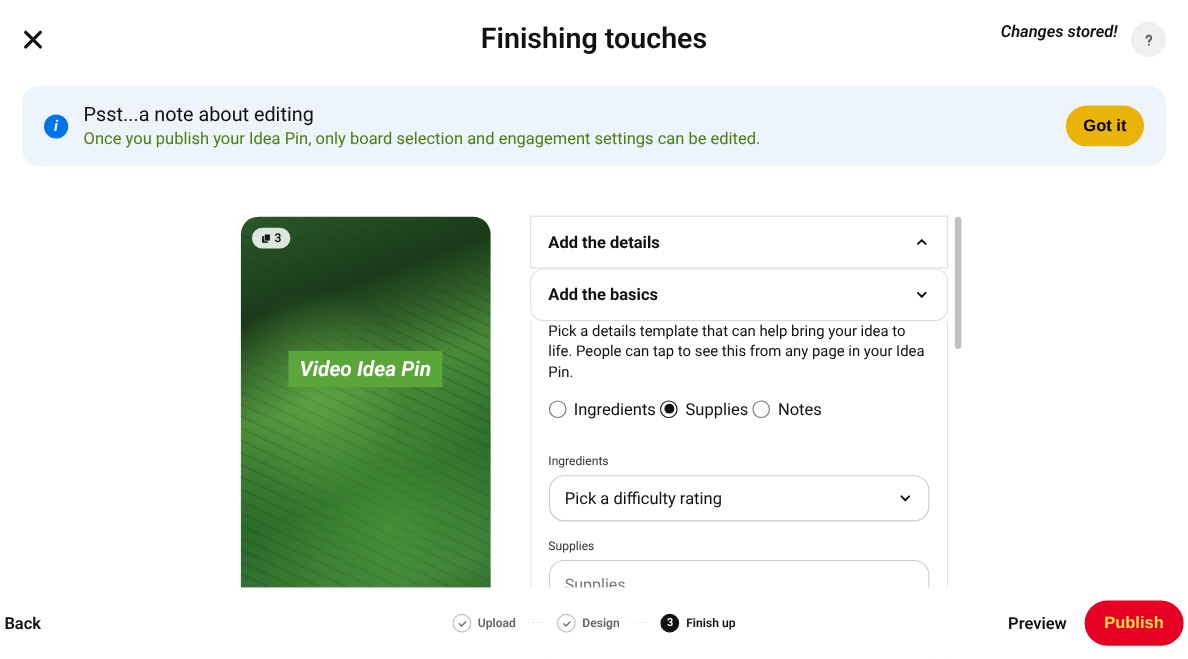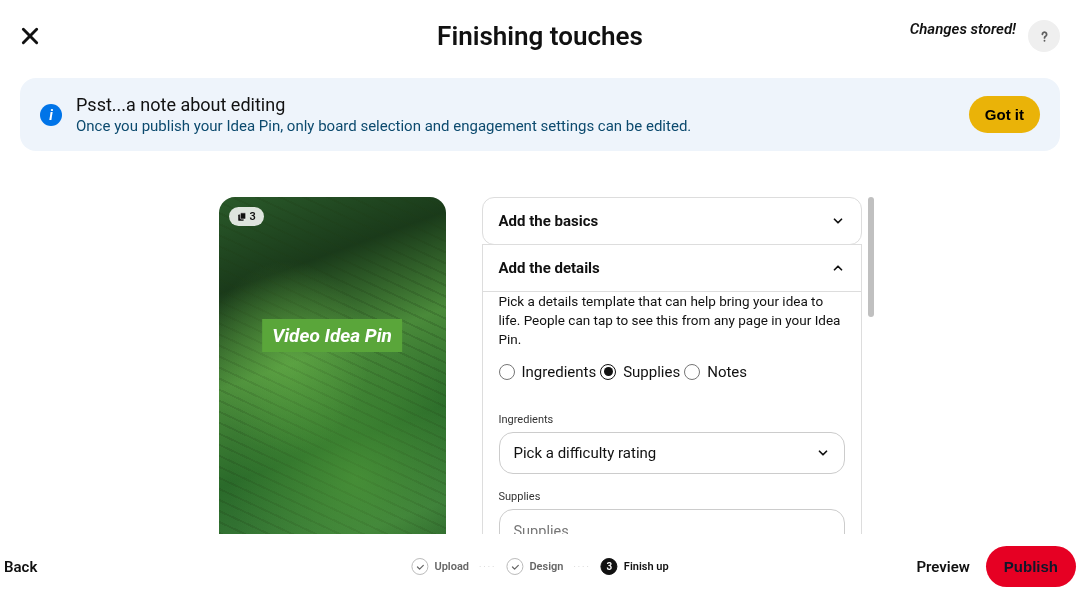--- a/index.html
+++ b/index.html
@@ -10,21 +10,21 @@
     .close-icon { width: 20px; height: 20px; cursor: pointer; }
     .header-title { font-size: 26px; font-weight: 600; position: absolute; left: 50%; transform: translateX(-50%); }
     .header-right { display: flex; align-items: flex-start; gap: 12px; font-style: italic; }
     .changes-stored { font-size: 15px; font-weight: 600; }
     .help-icon { width: 32px; height: 32px; border-radius: 50%; background: #efefef; display: flex; align-items: center; justify-content: center; cursor: pointer; }
     
     .info-banner { margin: 6px 20px 0; background: #eef4fb; border-radius: 16px; padding: 16px 20px; display: flex; align-items: center; justify-content: space-between; }
     .info-left { display: flex; align-items: center; gap: 14px; }
     .info-icon { width: 22px; height: 22px; border-radius: 50%; background: #0074e8; color: #fff; display: flex; align-items: center; justify-content: center; font-weight: 700; font-size: 14px; font-style: italic; flex-shrink: 0; }
     .info-title { font-size: 18px; font-weight: 400; margin-bottom: 2px; }
-    .info-subtitle { font-size: 15px; color: #0c4a6e; }
+    .info-subtitle { font-size: 15px; color: #4d7c0f; }
     .got-it-btn { background: #eab308; border: none; border-radius: 20px; padding: 10px 16px; font-size: 15px; font-weight: 600; cursor: pointer; }
     
     .main { display: flex; justify-content: center; gap: 36px; padding-top: 46px; height: calc(100% - 160px); }
     
     .preview-card { width: 227px; height: 401px; border-radius: 16px; background: linear-gradient(160deg, #2a5a2a 0%, #1a3a1a 20%, #4a8a3a 40%, #2a6a2a 60%, #3a7a3a 80%, #1a4a1a 100%); position: relative; overflow: hidden; flex-shrink: 0; }
     .page-badge { position: absolute; top: 10px; left: 10px; background: rgba(255,255,255,0.85); border-radius: 12px; padding: 3px 8px; font-size: 11px; font-weight: 600; display: flex; align-items: center; gap: 3px; }
     .video-label { position: absolute; top: 122px; left: 50%; transform: translateX(-50%); background: #5aa63a; color: #fff; padding: 5px 10px; font-size: 19px; font-weight: 700; font-style: italic; white-space: nowrap; }
     .fern-overlay { position: absolute; inset: 0; background: 
       radial-gradient(ellipse 60% 40% at 30% 40%, rgba(120,200,80,0.4) 0%, transparent 60%),
       radial-gradient(ellipse 80% 50% at 60% 70%, rgba(90,170,60,0.5) 0%, transparent 70%),
@@ -61,21 +61,21 @@
     .stepper { display: flex; align-items: center; gap: 0; position: absolute; left: 50%; transform: translateX(-50%); }
     .step { display: flex; align-items: center; gap: 6px; }
     .step-circle { width: 17px; height: 17px; border-radius: 50%; display: flex; align-items: center; justify-content: center; font-size: 10px; font-weight: 600; border: 1px solid #bbb; }
     .step-circle.done { background: #fff; color: #666; }
     .step-circle.active { background: #111; color: #fff; border-color: #111; }
     .step-label { font-size: 11px; font-weight: 600; color: #666; }
     .step-label.active { color: #111; }
     .step-dots { color: #ccc; font-size: 9px; margin: 0 10px; letter-spacing: 2px; }
     .footer-right { display: flex; gap: 10px; align-items: center; }
     .preview-btn { font-size: 15px; font-weight: 600; cursor: pointer; padding: 10px 6px; }
-    .publish-btn { background: #e60023; color: #0f172a; border: none; border-radius: 22px; padding: 12px 18px; font-size: 15px; font-weight: 600; cursor: pointer; }
+    .publish-btn { background: #e60023; color: #fde047; border: none; border-radius: 22px; padding: 12px 18px; font-size: 15px; font-weight: 600; cursor: pointer; }
     
     .check { width: 10px; height: 10px; }
   </style>
 </head>
 <body>
 
 <div class="header">
   <div class="header-left">
     <svg class="close-icon" viewBox="0 0 24 24">
         <path d="M4 4 L20 20 M20 4 L4 20" stroke="#111" stroke-width="3.5" stroke-linecap="round"></path>
@@ -114,31 +114,31 @@
         </svg>
       <span>3</span>
     </div>
     <div class="video-label">Video Idea Pin</div>
     <button class="edit-cover-btn">Edit cover</button>
   </div>
 
   <div class="details-panel">
     <div class="scrollbar-thumb"></div>
 
+    <div class="section-header section-2-header">
+      <span>Add the details</span>
+      <svg class="chevron" viewBox="0 0 24 24">
+          <path d="M6 15l6-6 6 6" stroke="#111" stroke-width="3" fill="none" stroke-linecap="round" stroke-linejoin="round"></path>
+        </svg>
+    </div>
+
     <div class="section-header collapsed">
       <span>Add the basics</span>
       <svg class="chevron" viewBox="0 0 24 24">
           <path d="M6 9l6 6 6-6" stroke="#111" stroke-width="3" fill="none" stroke-linecap="round" stroke-linejoin="round"></path>
-        </svg>
-    </div>
-
-    <div class="section-header section-2-header">
-      <span>Add the details</span>
-      <svg class="chevron" viewBox="0 0 24 24">
-          <path d="M6 15l6-6 6 6" stroke="#111" stroke-width="3" fill="none" stroke-linecap="round" stroke-linejoin="round"></path>
         </svg>
     </div>
     <div class="section-body">
       <div class="details-desc">Pick a details template that can help bring your idea to life. People can tap to see this from any page in your Idea Pin.</div>
 
       <div class="radio-row">
         <div class="radio-item">
           <div class="radio-circle"></div>
           <span>Ingredients</span>
         </div>

